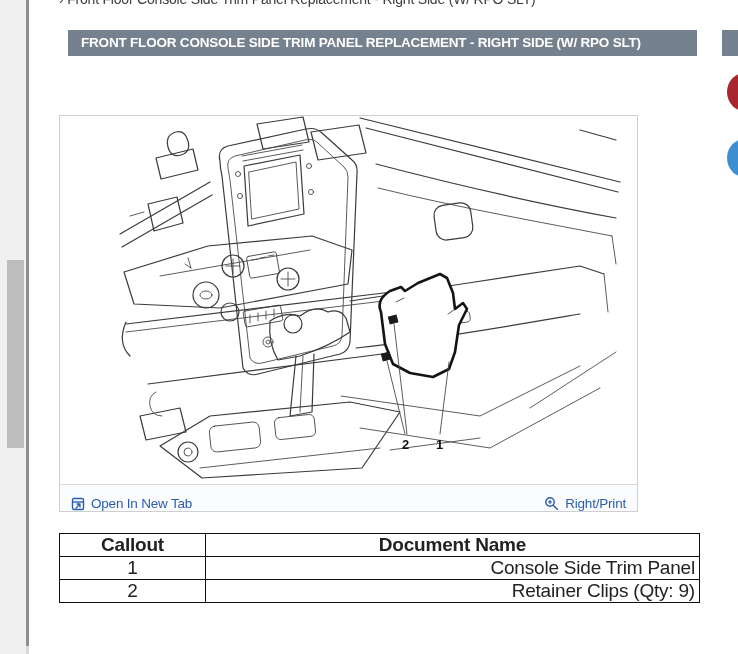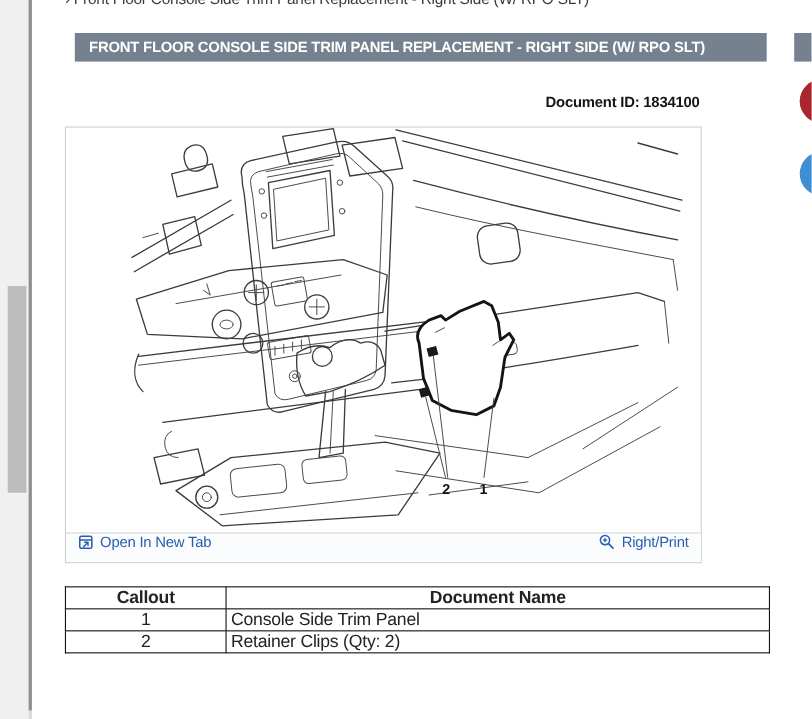--- a/index.html
+++ b/index.html
@@ -29,33 +29,33 @@
 
   .doc-id{position:absolute;left:59px;top:85px;width:577px;text-align:right;font-size:13.5px;
           font-weight:bold;color:#151515;letter-spacing:-0.2px;}
 
   
   .figure-box{position:absolute;left:59px;top:115px;width:579px;height:397px;
               border:1px solid #cfcfcf;background:#fff;box-sizing:border-box;}
   .figure-art{position:absolute;left:0;top:0;width:577px;height:368px;}
   .figure-bar{position:absolute;left:0;bottom:0;width:100%;height:27px;background:#fbfcfd;
               border-top:1px solid #d8d8d8;box-sizing:border-box;display:flex;
-              align-items:flex-start;justify-content:space-between;padding:0 11px;}
+              align-items:flex-end;justify-content:space-between;padding:0 11px;}
   .fig-link{display:flex;align-items:center;gap:6px;color:#2A5DB0;font-size:13.5px;
             cursor:pointer;text-decoration:none;letter-spacing:-0.2px;}
   .fig-link svg{display:block;}
 
   
   .comp-table{position:absolute;left:59px;top:533px;border-collapse:collapse;table-layout:fixed;
-              width:641px;font-size:16px;color:#222;letter-spacing:-0.2px;}
+              width:641px;font-size:19px;color:#222;letter-spacing:-0.2px;}
   .comp-table th,.comp-table td{border:1.4px solid #111;height:20px;padding:0 4px;box-sizing:border-box;}
   .comp-table th{font-weight:bold;text-align:center;background:#fff;}
   .col-callout{width:146px;}
   .cell-callout{text-align:center;}
-  .cell-name{text-align:left;}
+  .cell-name{text-align:right;}
 
   
   .ln{fill:none;stroke:#3b3b3b;stroke-width:1.2;stroke-linejoin:round;stroke-linecap:round;}
   .ln-thin{fill:none;stroke:#4a4a4a;stroke-width:0.9;stroke-linejoin:round;stroke-linecap:round;}
   .ln-bold{fill:#ffffff;stroke:#141414;stroke-width:2.6;stroke-linejoin:round;stroke-linecap:round;}
   .clip{fill:#1a1a1a;stroke:#1a1a1a;}
   .callout-num{font:bold 13px "Liberation Sans",sans-serif;fill:#111;}
 </style>
 </head>
 <body>
@@ -69,21 +69,20 @@
   <div class="pane-divider-tail"></div>
 
   <div class="breadcrumb">› Front Floor Console Side Trim Panel Replacement - Right Side (W/ RPO SLT)</div>
 
   <div class="section-header">FRONT FLOOR CONSOLE SIDE TRIM PANEL REPLACEMENT - RIGHT SIDE (W/ RPO SLT)</div>
   <div class="section-header-stub"></div>
 
   <div class="badge red"></div>
   <div class="badge blue"></div>
 
-  <div class="doc-id">Document ID: 1834100</div>
 
   <div class="figure-box">
     <svg class="figure-art" viewBox="0 0 577 368" xmlns="http://www.w3.org/2000/svg">
       <defs>
         <pattern id="hatch" width="4" height="4" patternUnits="userSpaceOnUse" patternTransform="rotate(45)">
           <line x1="0" y1="0" x2="0" y2="4" stroke="#555" stroke-width="1"></line>
         </pattern>
       </defs>
 
       <path class="ln" d="M116,16 q-11,3 -8,15 q3,11 13,8 q10,-3 7,-14 q-3,-11 -12,-9 Z"></path>
@@ -212,18 +211,18 @@
         <th>Document Name</th>
       </tr>
     </thead>
     <tbody>
       <tr>
         <td class="cell-callout">1</td>
         <td class="cell-name">Console Side Trim Panel</td>
       </tr>
       <tr>
         <td class="cell-callout">2</td>
-        <td class="cell-name">Retainer Clips (Qty: 2)</td>
+        <td class="cell-name">Retainer Clips (Qty: 9)</td>
       </tr>
     </tbody>
   </table>
 
 </div>
 
 </body></html>

